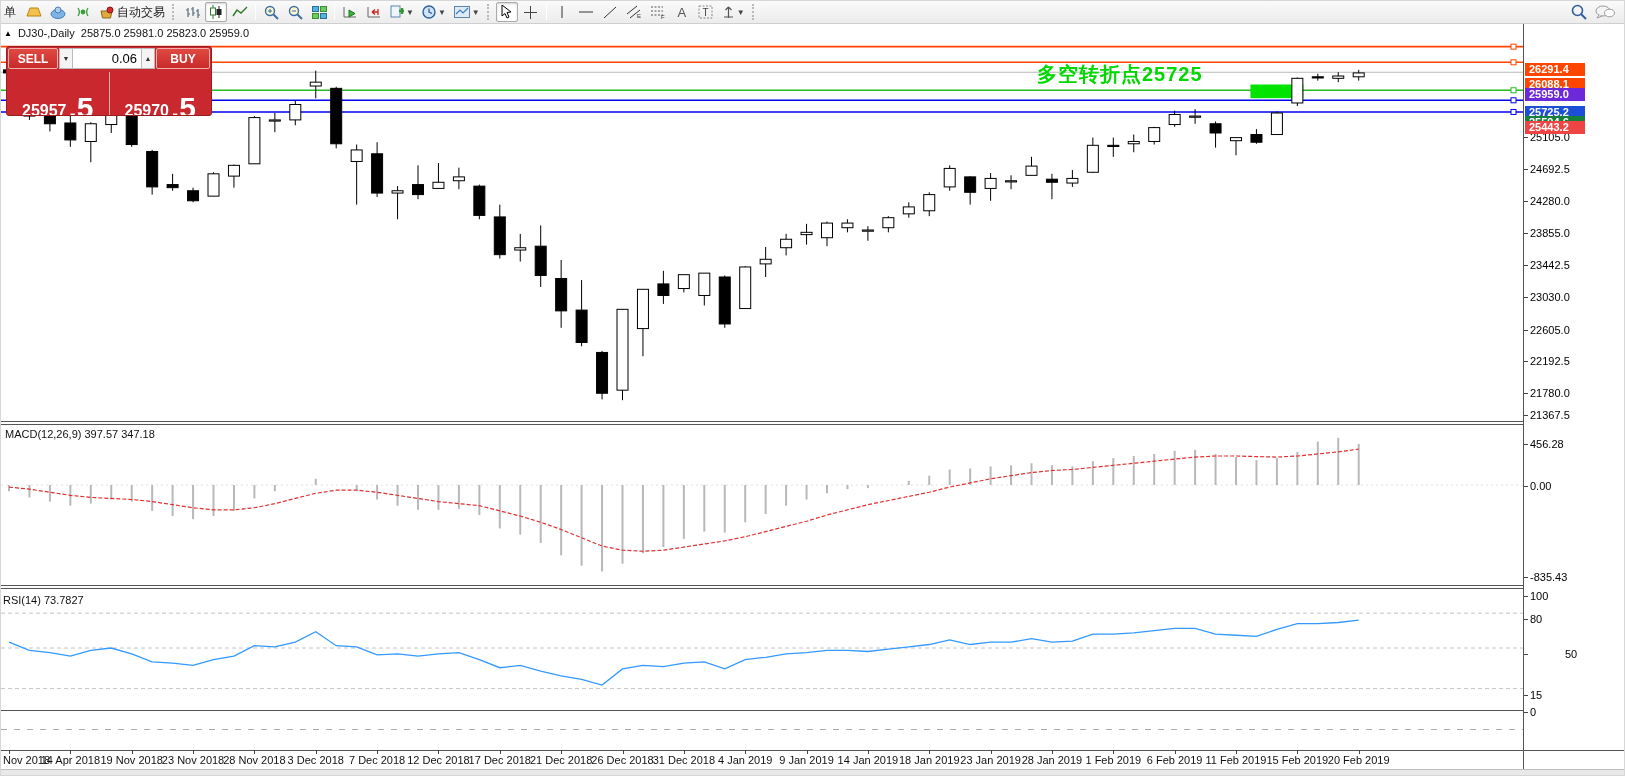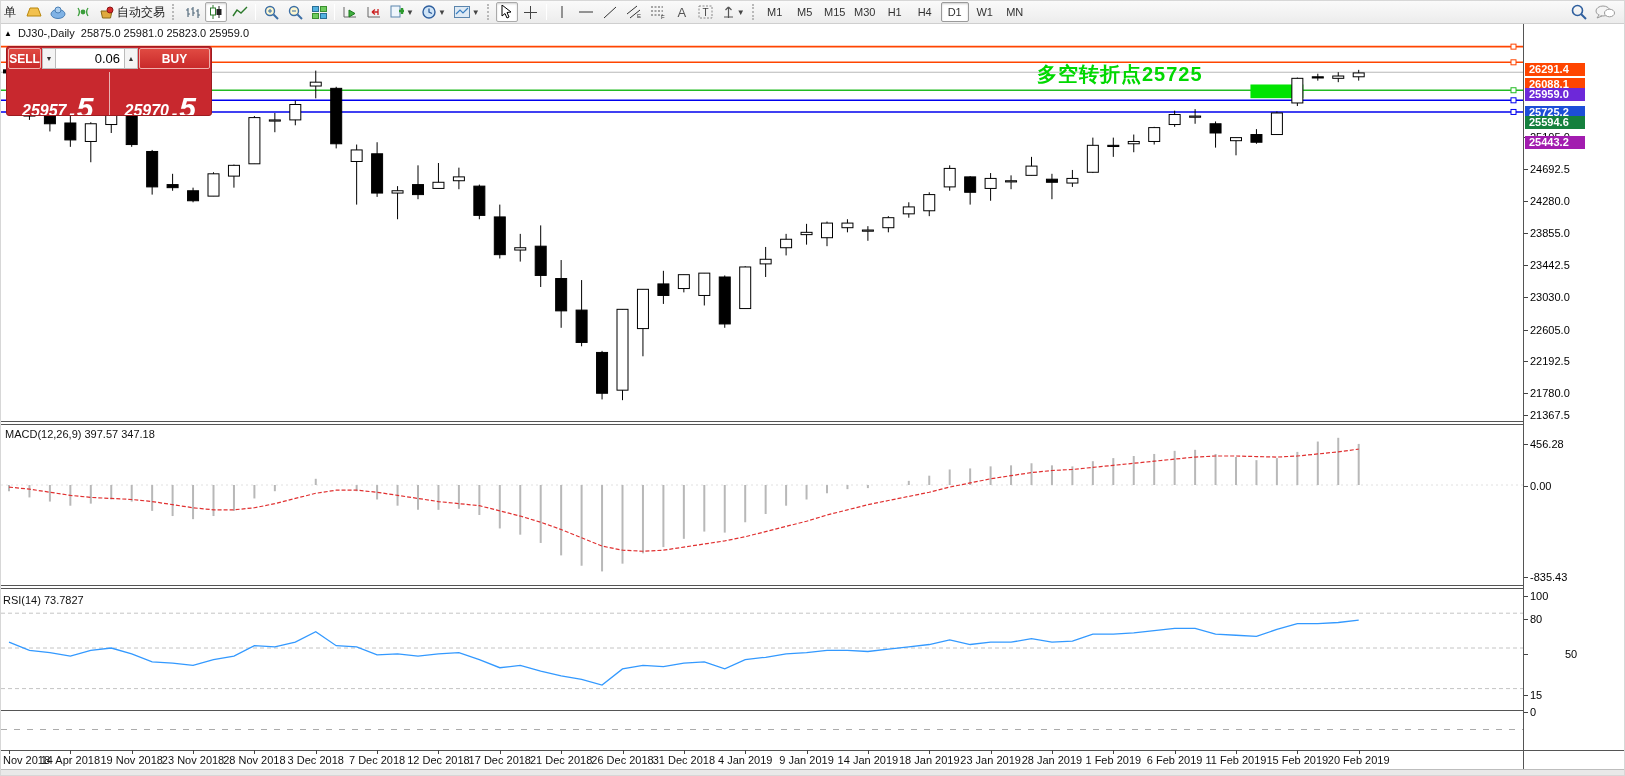--- a/index.html
+++ b/index.html
@@ -33,27 +33,27 @@
   .chart-title { position:absolute; left:3px; top:26px; font-size:11px; color:#111; display:flex; align-items:center; gap:6px; }
   .chart-title .tri { font-size:8px; color:#000; }
   .ind-label { position:absolute; font-size:11px; color:#111; white-space:nowrap; }
   .annotation { position:absolute; font-weight:bold; font-size:20px; letter-spacing:1px; white-space:nowrap; }
   
   .ocp { position:absolute; left:5px; top:45px; width:206px; height:70px; border-radius:3px;
     background:#c8282e; border:1px solid #9e1c20; overflow:hidden; }
   .ocp-row1 { display:flex; height:23px; align-items:stretch; }
   .ocp-btn { background:linear-gradient(#e04a42,#c92a2a); color:#fff; font-weight:bold; font-size:12px;
     display:flex; align-items:center; justify-content:center; border:1px solid #f0b0ac; border-radius:2px; margin:1px; }
-  .ocp-sell { width:33px; }
+  .ocp-sell { width:50px; }
   .ocp-buy { width:52px; flex:1; }
   .spin { width:14px; margin:1px 0; background:#f4f4f4; border:1px solid #bbb; color:#333; font-size:7px;
     display:flex; align-items:center; justify-content:center; }
   .vol { width:68px; margin:1px 0; background:#fff; border-top:1px solid #bbb; border-bottom:1px solid #bbb;
     color:#000; font-size:13px; display:flex; align-items:center; justify-content:flex-end; padding-right:4px; }
-  .ocp-row2 { display:flex; height:58px;font-style:italic; }
+  .ocp-row2 { display:flex; height:58px; }
   .ocp-price { flex:1; color:#fff; display:flex; align-items:flex-end; justify-content:center; padding-bottom:5px; }
   .ocp-price .main { font-size:16px; font-weight:bold; line-height:24px; }
   .ocp-price .frac { font-size:30px; font-weight:bold; line-height:30px; margin-left:2px; }
   .ocp-div { width:1px; background:#e9b2b2; margin:2px 0; }
   
   .date-axis { position:absolute; left:0; top:749px; width:1625px; height:19px; }
   .date-label { position:absolute; top:4px; font-size:11px; color:#111; transform:translateX(-50%); white-space:nowrap; }
   .date-label.first { transform:none; }
   .dtick { position:absolute; top:0; width:1px; height:4px; background:#444; }
   .bottom-strip { position:absolute; left:0; top:768px; width:1625px; height:8px; background:#e9e9e9; border-top:1px solid #bdbdbd; }
@@ -215,31 +215,20 @@
           <text x="4.5" y="11" font-size="10" fill="#444">T</text>
         </svg>
       </span>
     <span class="tbtn">
       <svg class="icon-svg" width="13" height="13">
           <path d="M6.5,1 L6.5,12 M6.5,1 L3.5,4 M6.5,1 L9.5,4 M2,11 h9" stroke="#555" stroke-width="1.2" fill="none"></path>
         </svg>
       <span class="caret">▼</span>
       </span>
     <span class="grip"></span>
-    <span id="tf-holder" style="display:flex;align-items:center;">
-        <span class="tbtn tf">M1</span>
-        <span class="tbtn tf">M5</span>
-        <span class="tbtn tf">M15</span>
-        <span class="tbtn tf">M30</span>
-        <span class="tbtn tf">H1</span>
-        <span class="tbtn tf">H4</span>
-        <span class="tbtn tf active">D1</span>
-        <span class="tbtn tf">W1</span>
-        <span class="tbtn tf">MN</span>
-      </span>
     <span class="spacer"></span>
     <span class="tbtn">
       <svg class="icon-svg" width="16" height="16">
           <circle cx="6.5" cy="6.5" r="5" fill="none" stroke="#2f5f9e" stroke-width="1.6"></circle>
           <line x1="10" y1="10" x2="15" y2="15" stroke="#2f5f9e" stroke-width="2"></line>
         </svg>
       </span>
     <span class="tbtn" style="margin-right:8px">
       <svg class="icon-svg" width="20" height="15">
           <ellipse cx="8" cy="6" rx="7" ry="5" fill="#f4f4f4" stroke="#9a9a9a"></ellipse>
@@ -520,21 +509,21 @@
       <div class="tick" style="top: 266.775px;">23030.0</div>
       <div class="tick" style="top: 299.5px;">22605.0</div>
       <div class="tick" style="top: 331.262px;">22192.5</div>
       <div class="tick" style="top: 363.025px;">21780.0</div>
       <div class="tick" style="top: 385px;">21367.5</div>
       <div class="badge" style="top: 38.6472px; background: rgb(255, 69, 0);">26291.4</div>
       <div class="badge" style="top: 54.3013px; background: rgb(255, 69, 0);">26088.1</div>
       <div class="badge" style="top: 64.242px; background: #6d28d9;">25959.0</div>
       <div class="badge" style="top: 82.2446px; background: #1d4ed8;">25725.2</div>
       <div class="badge" style="top: 92.3008px; background: #15803d;">25594.6</div>
-      <div class="badge" style="top: 112px; background: #a21caf;">25443.2</div>
+      <div class="badge" style="top: 97px; background: #ef4444;">25443.2</div>
       <div class="tick" style="top: 413.775px;">456.28</div>
       <div class="tick" style="top: 456px;">0.00</div>
       <div class="tick" style="top: 547.467px;">-835.43</div>
       <div class="tick" style="top: 566px;">100</div>
       <div class="tick" style="top: 589.2px;">80</div>
       <div class="tick" style="top: 624px; padding-left: 35px;">50</div>
       <div class="tick" style="top: 664.6px;">15</div>
       <div class="tick" style="top: 682px;">0</div>
     </div>
 

